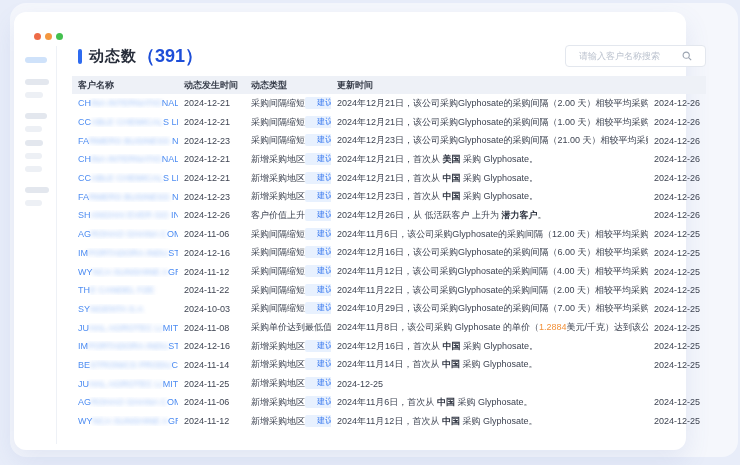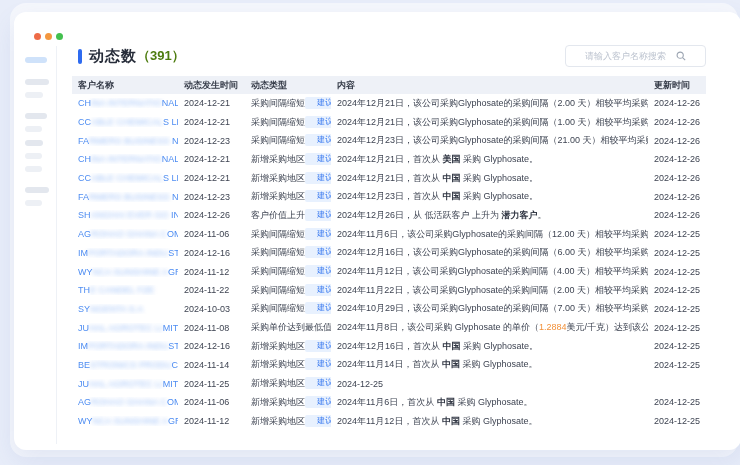--- a/index.html
+++ b/index.html
@@ -8,21 +8,21 @@
     background: #e8edf9;
     font-family: "Liberation Sans", sans-serif;
     position: relative;
     overflow: hidden;
   }
   .back-card {
     position: absolute; left: 10px; top: 3px; width: 728px; height: 454px;
     background: rgba(255,255,255,0.55); border-radius: 16px;
   }
   .window {
-    position: absolute; left: 14px; top: 12px; width: 727px; height: 438px;
+    position: absolute; left: 14px; top: 12px; width: 672px; height: 438px;
     background: #ffffff; border-radius: 12px;
     box-shadow: 0 10px 26px rgba(80,110,180,0.12);
   }
   .dots { position: absolute; left: 20px; top: 21px; display: flex; gap: 4px; }
   .dot { width: 7px; height: 7px; border-radius: 50%; }
   .sidebar {
     position: absolute; left: 0; top: 34px; width: 43px; height: 398px;
     border-right: 1px solid #eef1f6;
   }
   .sbar { position: absolute; left: 11px; height: 6px; border-radius: 3px; background: #e3e7ee; }
@@ -40,24 +40,24 @@
   .sbar:nth-child(10) { top: 154px; width: 17px; }
 
   .content { position: absolute; left: 44px; top: 30px; width: 648px; }
   .page-head {
     display: flex; justify-content: space-between; align-items: center;
     height: 28px; padding-left: 20px; margin-bottom: 6px;
   }
   .title-wrap { display: flex; align-items: center; }
   .tbar { width: 4px; height: 15px; background: #2e6bf0; border-radius: 2px; margin-right: 7px; }
   .title { font-size: 15px; font-weight: bold; color: #272d3a; letter-spacing: 1px; }
-  .count { font-size: 13px; font-weight: bold; color: #4d7c0f; }
+  .count { font-size: 18px; font-weight: bold; color: #1d4ed8; }
   .search {
     width: 141px; height: 22px; border: 1px solid #e3e7ee; border-radius: 4px;
-    display: flex; align-items: center; padding: 0 19px; background: #fff;
+    display: flex; align-items: center; padding: 0 13px; background: #fff;
   }
   .search input {
     border: none; outline: none; flex: 1; font-size: 9px; color: #333;
     font-family: "Liberation Sans", sans-serif; min-width: 0; background: transparent;
   }
   .search input::placeholder { color: #bcc3cf; }
   .search svg { flex: 0 0 auto; }
 
   .table { margin-left: 14px; width: 634px; }
   .thead, .row { display: grid; grid-template-columns: 106px 67px 86px 1fr 58px; align-items: center; }
@@ -117,21 +117,20 @@
           <line x1="6.6" y1="6.6" x2="9.2" y2="9.2" stroke="#9aa3b0" stroke-width="1.1"></line>
         </svg>
       </div>
     </div>
 
     <div class="table">
       <div class="thead">
         <div class="th">客户名称</div>
         <div class="th">动态发生时间</div>
         <div class="th">动态类型</div>
-        <div class="th">内容</div>
         <div class="th">更新时间</div>
       </div>
       <div id="tbody">
           <div class="row">
             <div class="cell name-cell"><span>CH</span><span class="blur">INA INTERNATIO</span><span>NAL L...</span></div>
             <div class="cell">2024-12-21</div>
             <div class="cell type-cell">
               <span>采购间隔缩短</span>
               <span class="badge">建议</span>
             </div>

